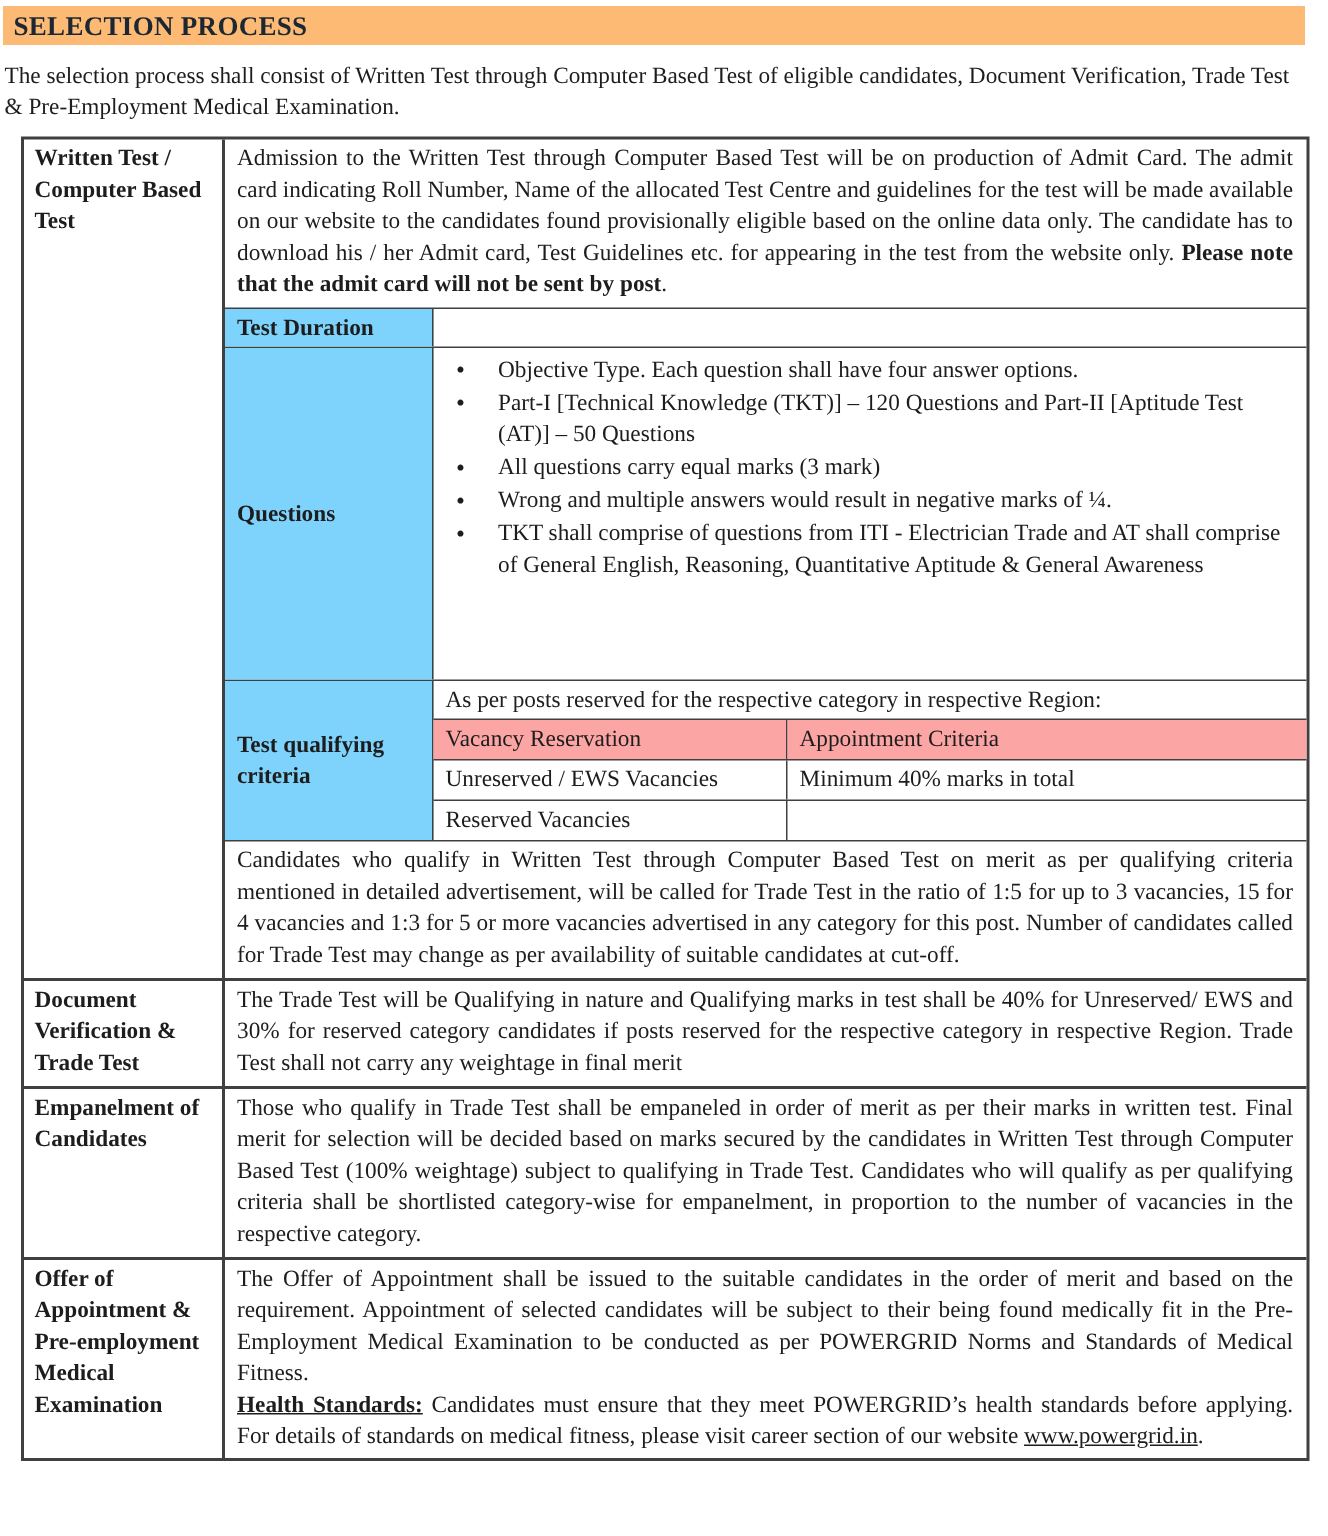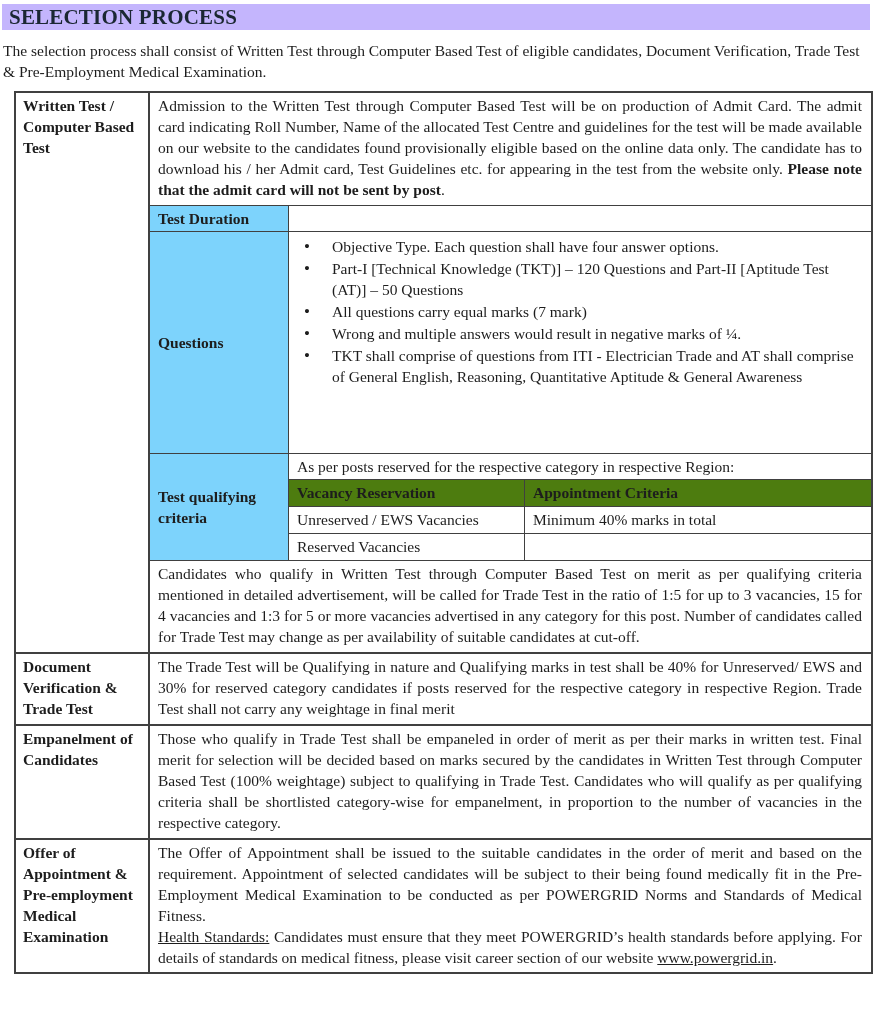--- a/index.html
+++ b/index.html
@@ -8,24 +8,24 @@
     width: 885px;
     font-family: "Liberation Serif", "DejaVu Serif", serif;
     color: #1d1d1d;
     font-size: 15.5px;
     line-height: 21px;
   }
   .page { padding-top: 4px; }
 
   .title-bar {
     margin: 0 15px 0 2px;
-    background: #c4b5fd;
+    background: #fdba74;
     color: #1b2733;
     font-weight: bold;
-    font-size: 21px;
+    font-size: 18px;
     padding: 3px 8px 2px 7px;
     letter-spacing: .2px;
   }
 
   .intro {
     margin: 10px 12px 9px 3px;
     text-align: left;
   }
 
   .outer-table {
@@ -67,24 +67,24 @@
   ul.bullets { margin: 2px 0 0; padding: 0 12px 0 13px; list-style: none; }
   ul.bullets li { position: relative; padding-left: 30px; margin-bottom: 1px; }
   ul.bullets li::before { content: "\2022"; position: absolute; left: 2px; font-size: 17px; }
 
   .q-intro { padding: 2px 8px; border-bottom: 1.5px solid #404040; }
   .q-table { width: 100%; }
   .q-tr { display: grid; grid-template-columns: 236px 1fr; }
   .q-tr + .q-tr { border-top: 1.5px solid #404040; }
   .q-td { padding: 2px 8px 3px; }
   .q-td.first { border-right: 1.5px solid #404040; }
-  .q-tr.q-head .q-td { background: #4d7c0f; font-weight: bold; }
+  .q-tr.q-head .q-td { background: #fca5a5; font-weight: normal; }
 
   .bold-inline { font-weight: bold; }
-  .health-label { font-weight: normal; text-decoration: underline; }
+  .health-label { font-weight: bold; text-decoration: underline; }
   .weblink { color: inherit; text-decoration: underline; cursor: pointer; }
 
   .offer-para2 { padding: 0 9px 4px 8px; text-align: justify; }
   .offer-para1 { padding: 2px 9px 0 8px; text-align: justify; }
 </style>
 </head>
 <body>
 
 <div class="page">
 
@@ -105,21 +105,21 @@
         <div class="subrow">
           <div class="sublabel">Test Duration</div>
         </div>
 
         <div class="subrow">
           <div class="sublabel centered">Questions</div>
           <div class="questions-content">
             <ul class="bullets">
               <li>Objective Type. Each question shall have four answer options.</li>
               <li>Part-I [Technical Knowledge (TKT)] – 120 Questions and Part-II [Aptitude Test (AT)] – 50 Questions</li>
-              <li>All questions carry equal marks (7 mark)</li>
+              <li>All questions carry equal marks (3 mark)</li>
               <li>Wrong and multiple answers would result in negative marks of ¼.</li>
               <li>TKT shall comprise of questions from ITI - Electrician Trade and AT shall comprise of General English, Reasoning, Quantitative Aptitude &amp; General Awareness</li>
             </ul>
           </div>
         </div>
 
         <div class="subrow">
           <div class="sublabel centered">Test qualifying criteria</div>
           <div>
             <div class="q-intro">As per posts reserved for the respective category in respective Region:</div>

